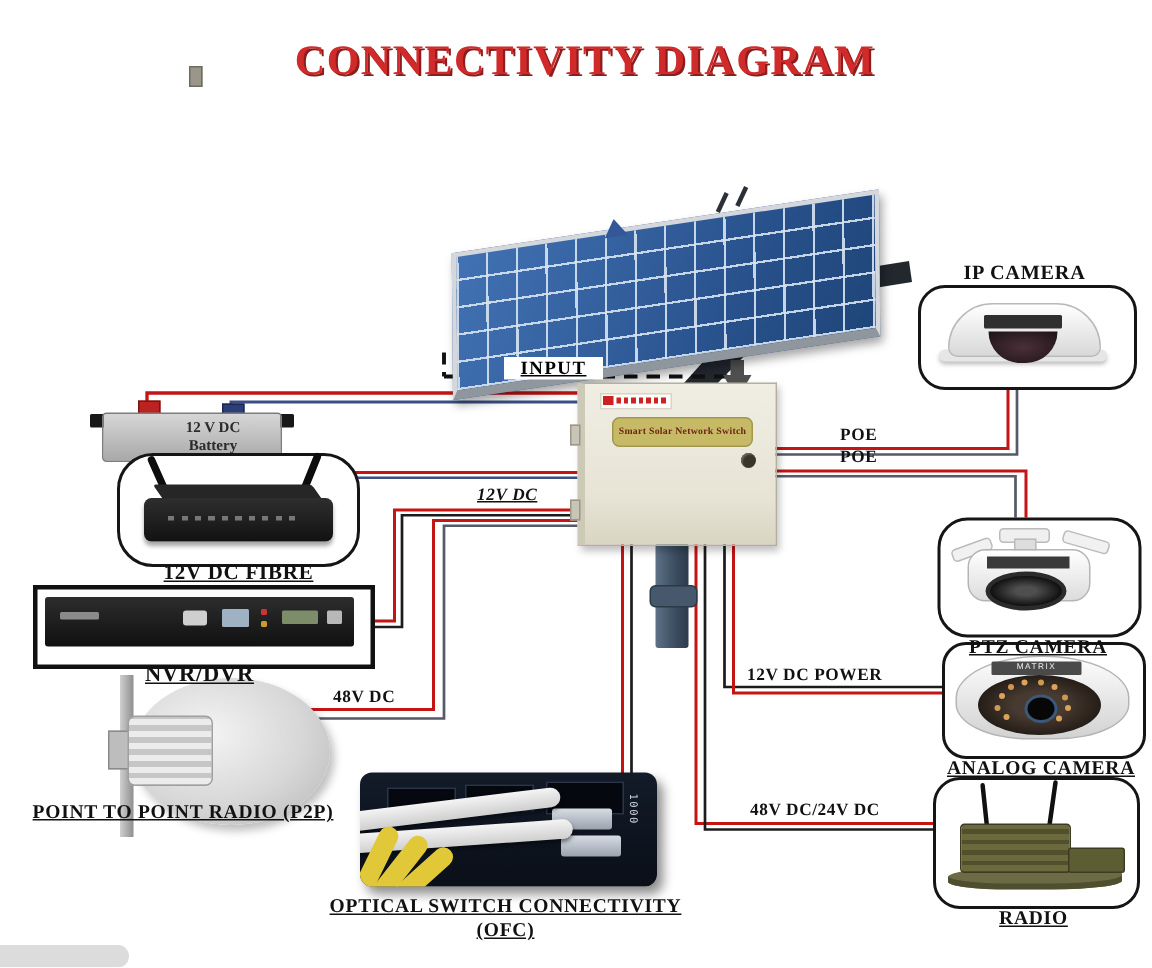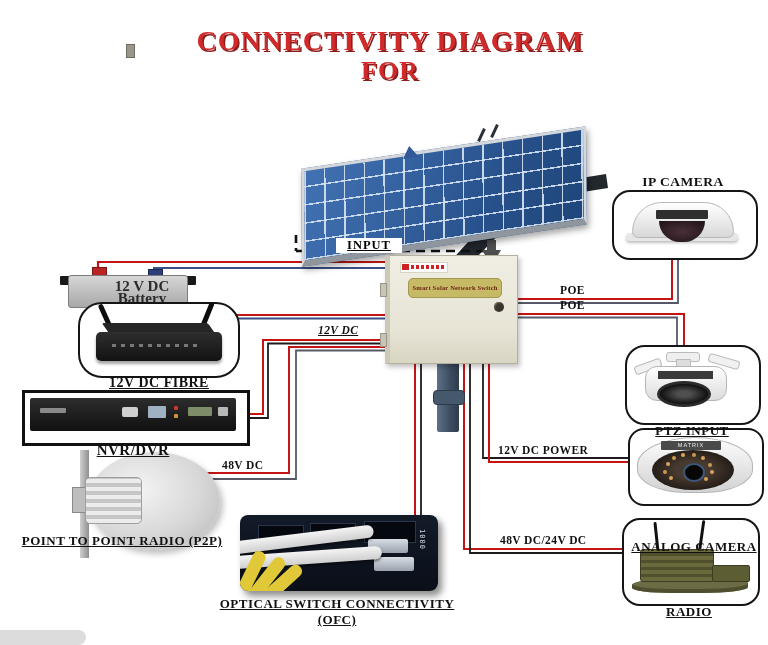--- a/index.html
+++ b/index.html
@@ -50,21 +50,21 @@
   .swtab{width:5px;height:12px;background:#c9c5b4;border:1px solid #9a968a;}
   
   .pole-b{left:437px;top:362px;width:22px;height:70px;z-index:2;
           background:linear-gradient(90deg,#5d7187,#3c4d60 60%,#2e3c4c);border-radius:2px;}
   .pole-c{left:433px;top:390px;width:30px;height:13px;z-index:2;background:#46586c;
           border-radius:4px;border:1px solid #2c3947;}
   
   .batt-lid{left:60px;top:276px;width:136px;height:9px;background:#181818;z-index:3;border-radius:1px;}
   .batt-body{left:68px;top:275px;width:120px;height:33px;z-index:3;border-radius:3px;
              background:linear-gradient(180deg,#d6d6d6,#a8a8a8);border:1px solid #7c7c7c;
-             color:#2b2b2b;font-weight:bold;font-size:15px;text-align:center;line-height:12px;padding-top:4px;
+             color:#2b2b2b;font-weight:bold;font-size:10px;text-align:center;line-height:12px;padding-top:4px;
              box-sizing:border-box;padding-left:28px;}
   .term-red{left:92px;top:267px;width:13px;height:10px;background:#b22;border:1px solid #7a1515;z-index:3;}
   .term-blue{left:148px;top:269px;width:13px;height:8px;background:#2c3e77;border:1px solid #1b2851;z-index:3;}
   
   .frame{z-index:3;background:#ffffff;border:2px solid #151515;}
   .r24{border-radius:24px;} .r18{border-radius:18px;} .r16{border-radius:16px;} .r20{border-radius:20px;}
   .router-body{left:96px;top:332px;width:126px;height:29px;background:linear-gradient(180deg,#2e2e2e,#121212);
                border-radius:5px;z-index:4;box-shadow:0 3px 3px rgba(0,0,0,.35);}
   .router-top{left:106px;top:323px;width:106px;height:12px;background:#262626;z-index:4;
               transform:skewX(35deg);border-radius:2px;}
@@ -137,21 +137,20 @@
   .corner-artifact{left:0px;top:630px;width:86px;height:15px;background:#dcdcdc;border-radius:0 8px 8px 0;z-index:1;}
   svg{display:block;}
 </style>
 </head>
 <body>
 
 <div id="canvas">
 
   <div class="abs title">
     <div class="t1">CONNECTIVITY DIAGRAM</div>
-    <div class="t2">FOR</div>
   </div>
 
   <svg class="abs" width="768" height="645" viewBox="0 0 768 645" style="left:0;top:0;z-index:2" fill="none">
 
     <polygon points="450,262 472,262 580,152 557,143" fill="#23272e"></polygon>
     <polygon points="556,182 606,174 608,188 558,196" fill="#23272e"></polygon>
 
     <line x1="296" y1="235" x2="296" y2="251" stroke-width="2.6" stroke-dasharray="8 5" stroke="#111111"></line>
     <line x1="296" y1="251" x2="486" y2="251" stroke-width="2.6" stroke-dasharray="9 6" stroke="#111111"></line>
     <rect x="487" y="240" width="9" height="11" fill="#4f4f4f"></rect>
@@ -263,29 +262,29 @@
   <div class="abs ip-dome"></div>
 
   <div class="abs frame r20" style="left:625px;top:345px;width:132px;height:76px;"></div>
   <div class="abs ptz-cap"></div>
   <div class="abs ptz-stem"></div>
   <div class="abs ptz-arm" style="left:634px;top:362px;width:26px;height:7px;transform:rotate(-20deg);"></div>
   <div class="abs ptz-arm" style="left:708px;top:357px;width:30px;height:7px;transform:rotate(16deg);"></div>
   <div class="abs ptz-body"></div>
   <div class="abs ptz-band"></div>
   <div class="abs ptz-lens"></div>
-  <div class="abs devlabel" style="left:626px;top:423px;width:132px;">PTZ INPUT</div>
+  <div class="abs devlabel" style="left:626px;top:423px;width:132px;">PTZ CAMERA</div>
 
   <div class="abs frame r16" style="left:628px;top:428px;width:132px;height:74px;"></div>
   <div class="abs ana-body"></div>
   <div class="abs ana-band">MATRIX</div>
   <div class="abs ana-glass"></div>
   <div class="abs ana-led"></div>
   <div class="abs ana-lens"></div>
-  <div class="abs devlabel" style="left:626px;top:504px;width:136px;margin-top:35px;">ANALOG CAMERA</div>
+  <div class="abs devlabel" style="left:626px;top:504px;width:136px;">ANALOG CAMERA</div>
 
   <div class="abs frame r18" style="left:622px;top:518px;width:134px;height:84px;"></div>
   <div class="abs radio-ant" style="left:655px;top:522px;height:30px;transform:rotate(-6deg);"></div>
   <div class="abs radio-ant" style="left:700px;top:520px;height:34px;transform:rotate(8deg);"></div>
   <div class="abs radio-base"></div>
   <div class="abs radio-body"></div>
   <div class="abs radio-side"></div>
   <div class="abs devlabel" style="left:638px;top:604px;width:102px;">RADIO</div>
 
   <div class="abs wirelabel" style="left:560px;top:284px;">POE</div>

